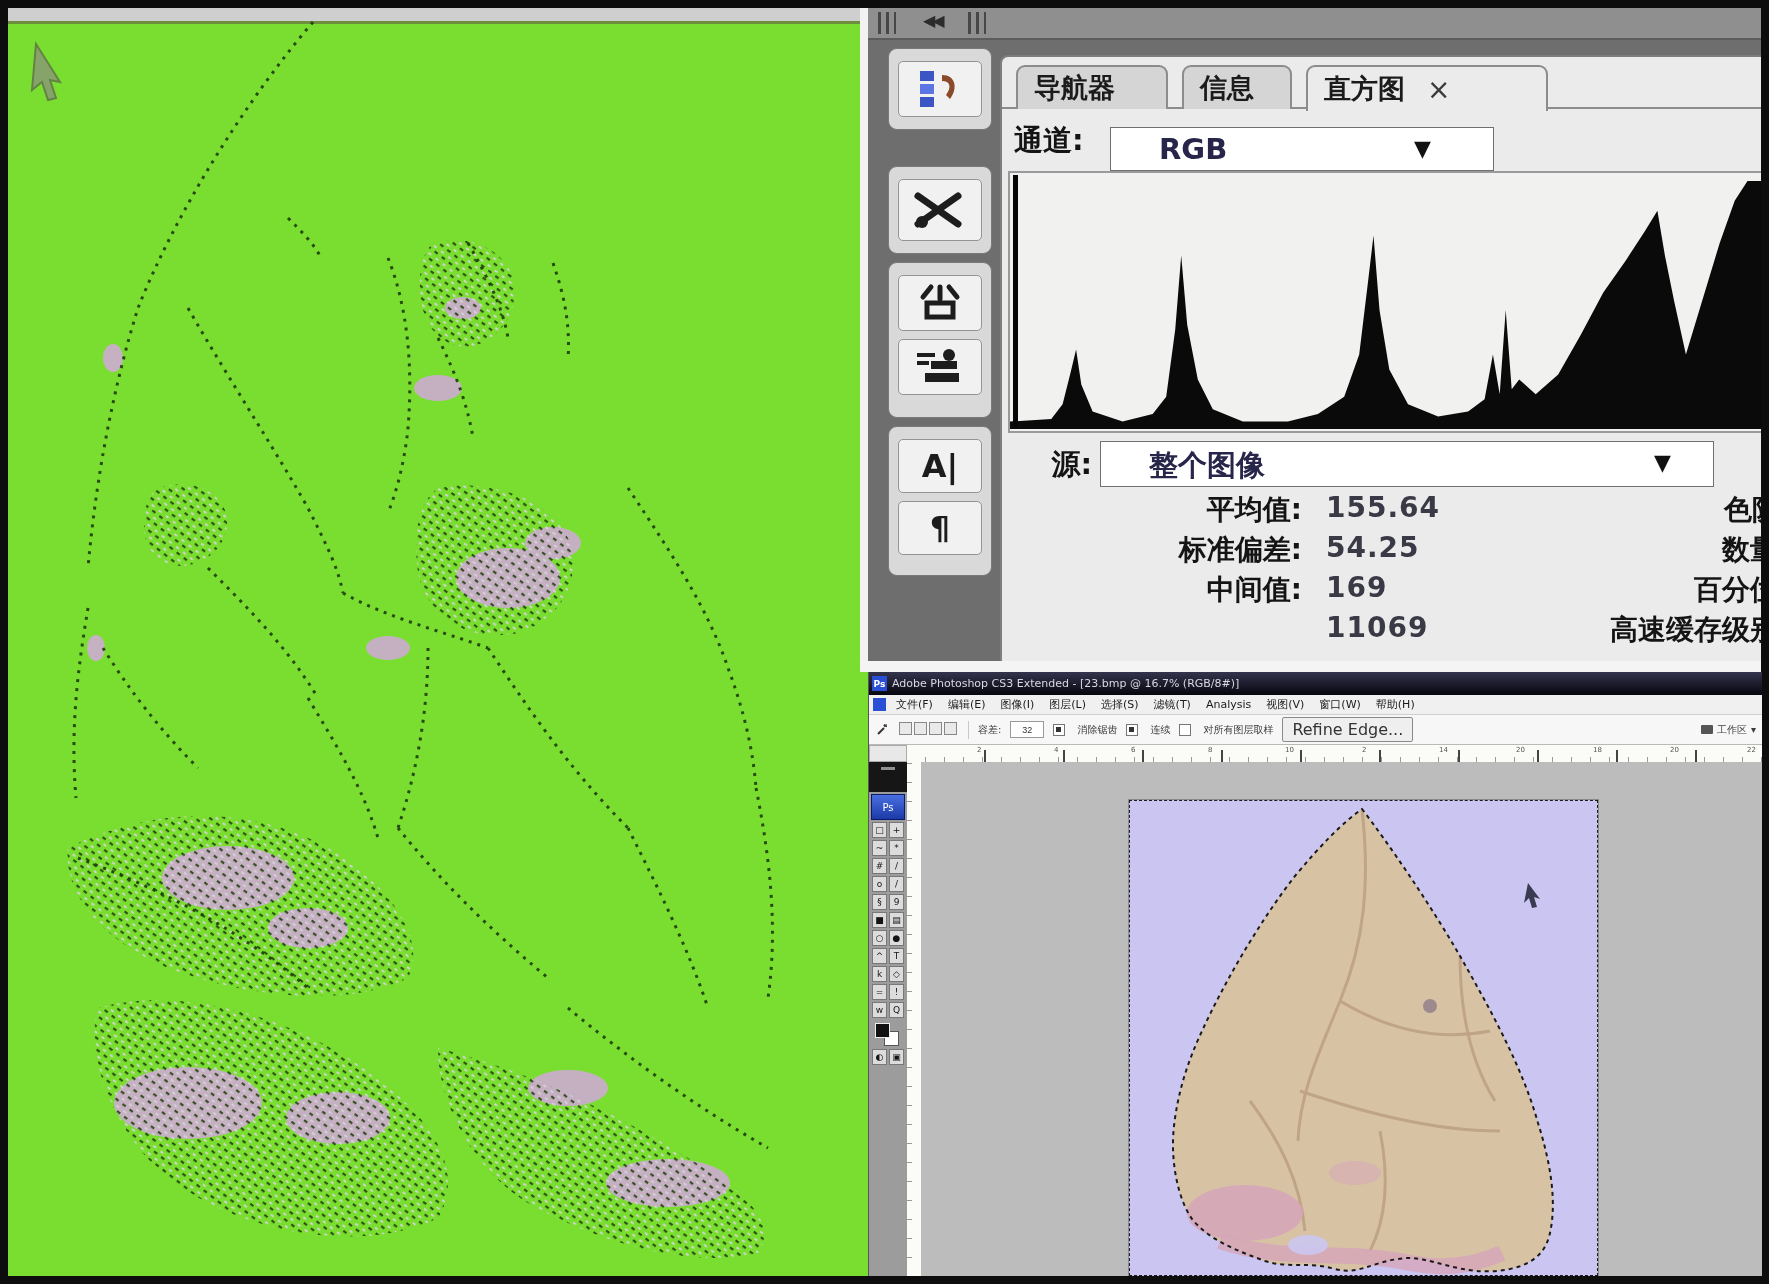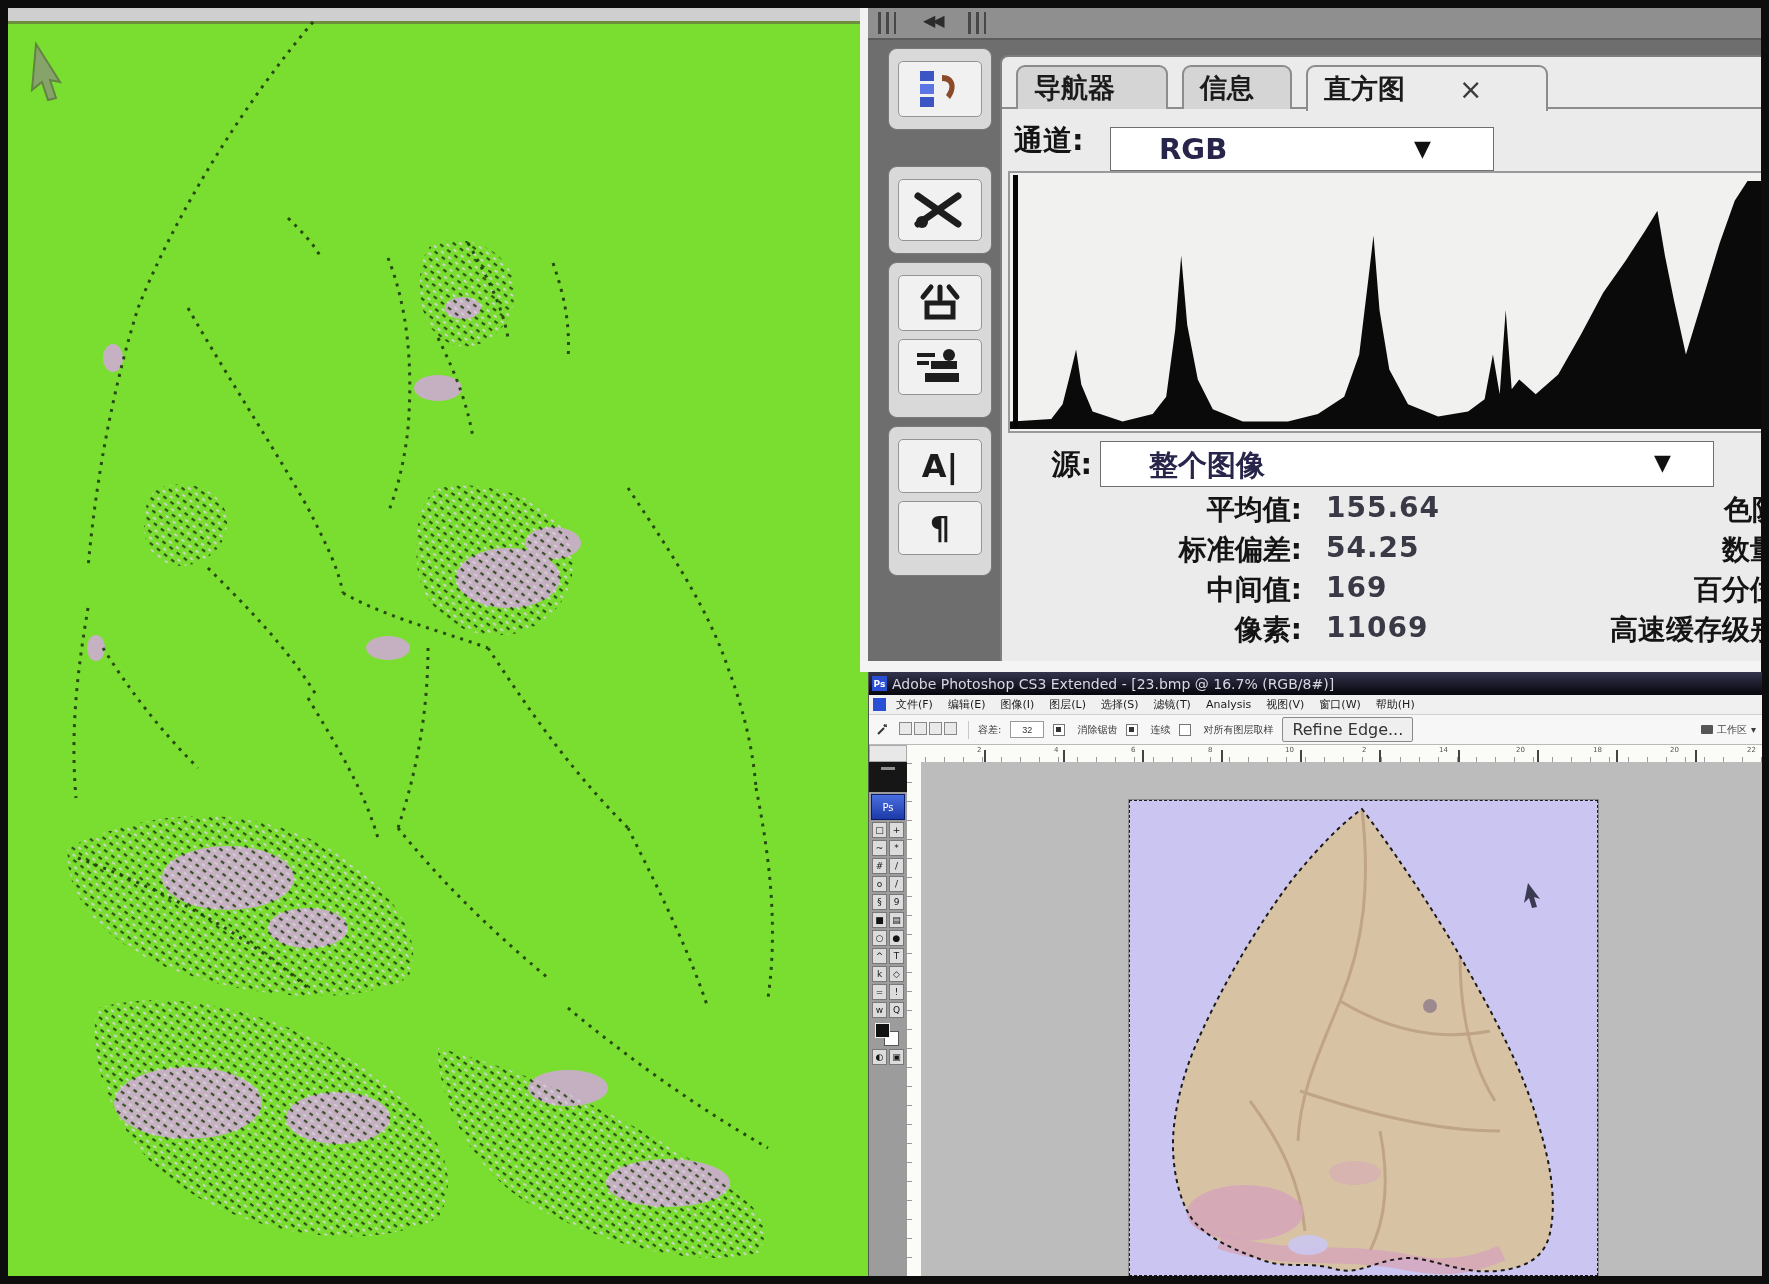--- a/index.html
+++ b/index.html
@@ -26,21 +26,21 @@
             display:flex;align-items:center;justify-content:center;color:#1c1c1c;}
   .dock-btn.texty{font-size:32px;font-weight:700;}
 
   
   #palette{position:absolute;left:140px;top:47px;width:761px;height:614px;background:var(--palette,#ebebeb);
            border:2px solid #7e7e7e;border-right:none;border-radius:8px 0 0 0;box-sizing:border-box;overflow:hidden;}
   .tab{position:absolute;top:8px;height:44px;background:#d5d5d5;border:2px solid #8c8c8c;border-bottom:none;
        border-radius:9px 9px 0 0;font-size:27px;font-weight:700;color:#1b1b1b;display:flex;align-items:center;
        padding:16px 16px;box-sizing:border-box;}
   .tab-underline{position:absolute;left:0;top:50px;width:100%;height:2px;background:#8c8c8c;}
-  .tab.active{background:var(--palette,#ebebeb);z-index:2;height:46px;gap:32px;}
+  .tab.active{background:var(--palette,#ebebeb);z-index:2;height:46px;}
   .tab .close-x{margin-left:22px;color:#3c3c3c;font-weight:400;font-size:28px;}
 
   .field-label{position:absolute;font-size:29px;font-weight:700;color:#141414;}
   .combo{position:absolute;background:#fff;border:1px solid #6f6f6f;box-sizing:border-box;}
   .combo .val{position:absolute;left:48px;top:4px;font-size:29px;font-weight:700;color:#27254a;}
   .combo .arr{position:absolute;top:8px;font-size:22px;color:#111;}
 
   #plot{position:absolute;left:6px;top:114px;width:755px;height:262px;background:var(--plot,#f1f1ef);
         border-top:2px solid #9a9a9a;border-bottom:2px solid #9a9a9a;border-left:2px solid #9a9a9a;box-sizing:border-box;}
   #plot svg{position:absolute;left:0;top:0;}
@@ -53,21 +53,21 @@
 
   #palette-bottom-strip{position:absolute;left:860px;top:661px;width:901px;height:11px;background:#f4f4f4;}
 
   
   #ps-window{position:absolute;left:868px;top:672px;width:893px;height:604px;background:#bcbcbc;overflow:hidden;
              border-left:1px solid #555;}
   .titlebar{position:absolute;left:0;top:0;width:100%;height:23px;background:linear-gradient(#34344e,#06060e);
             display:flex;align-items:center;padding-left:3px;box-sizing:border-box;}
   .titlebar .psicon{width:15px;height:15px;background:#2b4fd4;color:#fff;font-size:9px;font-weight:700;
             display:flex;align-items:center;justify-content:center;margin-right:5px;}
-  .titlebar .title-text{font-size:14px;color:#d8d8e0;white-space:nowrap;overflow:hidden;}
+  .titlebar .title-text{font-size:11px;color:#d8d8e0;white-space:nowrap;overflow:hidden;}
   .menubar{position:absolute;left:0;top:23px;width:100%;height:20px;background:#f0f0f0;border-bottom:1px solid #cfcfcf;
            display:flex;align-items:center;padding-left:4px;box-sizing:border-box;}
   .menubar .appicon{width:13px;height:13px;background:#2b4fd4;margin-right:10px;}
   .menu-item{font-size:11px;color:#1a1a1a;margin-right:15px;white-space:nowrap;}
   .optionsbar{position:absolute;left:0;top:43px;width:100%;height:30px;background:#f7f7f7;border-bottom:1px solid #b9b9b9;
               display:flex;align-items:center;gap:9px;padding:0 6px;box-sizing:border-box;font-size:10px;color:#3c3c3c;}
   .mode-sq{width:11px;height:11px;border:1px solid #888;background:#e9e9e9;display:inline-block;margin-right:2px;}
   .opt-sep{width:1px;height:18px;background:#c8c8c8;}
   .tol-input{width:28px;height:13px;border:1px solid #999;background:#fff;font-size:9px;text-align:center;color:#333;}
   .chk{width:10px;height:10px;border:1px solid #777;background:#fff;display:inline-block;margin-right:3px;position:relative;}
@@ -264,21 +264,20 @@
         <span class="stat-label">标准偏差:</span>
         <span class="stat-value">54.25</span>
         <span class="stat-right" style="left:720px;">数量:</span>
       </div>
       <div class="stat-row" style="top:514px;">
         <span class="stat-label">中间值:</span>
         <span class="stat-value">169</span>
         <span class="stat-right" style="left:692px;">百分位:</span>
       </div>
       <div class="stat-row" style="top:554px;">
-        <span class="stat-label">像素:</span>
         <span class="stat-value">11069</span>
         <span class="stat-right" style="left:608px;">高速缓存级别:</span>
       </div>
     </div>
   </div>
   <div id="palette-bottom-strip"></div>
 
   <div id="ps-window">
     <div class="titlebar">
       <div class="psicon">Ps</div>

